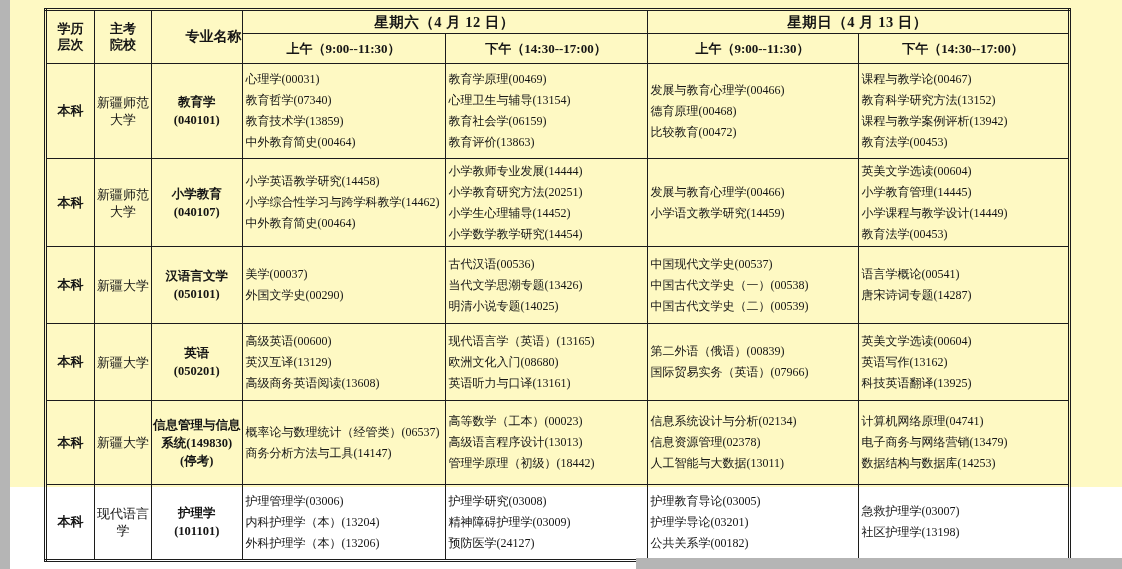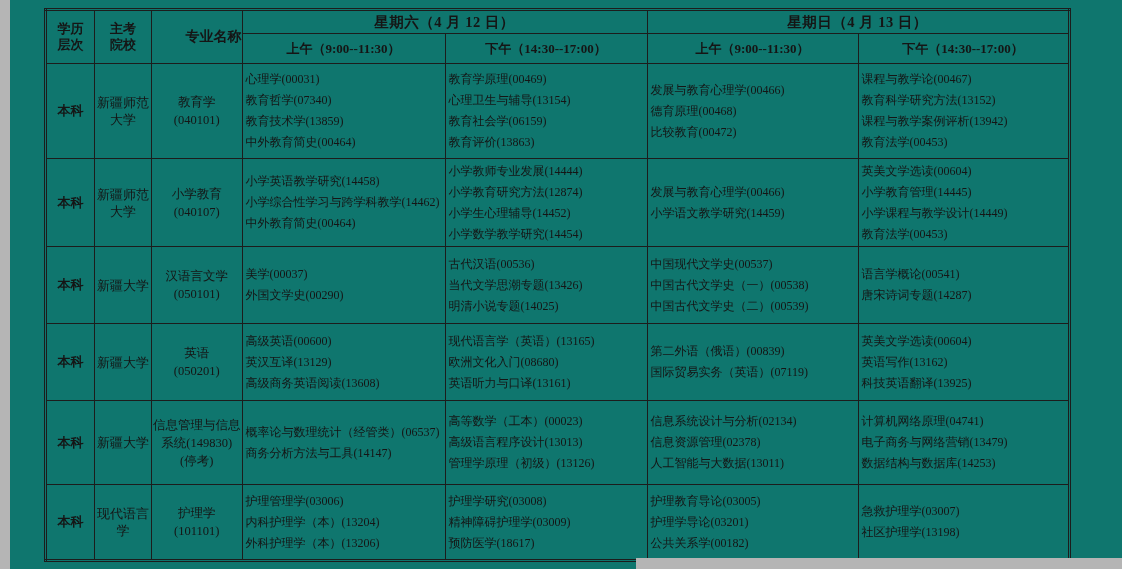--- a/index.html
+++ b/index.html
@@ -3,21 +3,21 @@
 <meta charset="utf-8">
 <style>
   html,body { margin:0; padding:0; }
   body {
     width:1122px; height:569px; position:relative; overflow:hidden;
     background:#ffffff; color:#151515;
     font-family:"Liberation Serif","DejaVu Serif",serif;
   }
   .left-strip   { position:absolute; left:0; top:0; width:10px; height:569px; background:#b5b5b5; }
   .bottom-strip { position:absolute; left:636px; top:558px; width:486px; height:11px; background:#b5b5b5; }
-  .page { position:absolute; left:10px; top:0; width:1112px; height:569px; background:#0f766e; }
+  .page { position:absolute; left:10px; top:0; width:1112px; height:487px; background:#fef9c3; }
 
   table.schedule {
     position:absolute; left:34px; top:8px;
     border-collapse:collapse; table-layout:fixed;
     border:3px double #1c1c1c;
   }
   .schedule th, .schedule td {
     border:1px solid #1c1c1c;
     vertical-align:middle;
     overflow:hidden;
@@ -26,21 +26,21 @@
     font-weight:bold; text-align:center; padding:0;
   }
   th.day  { font-size:14.5px; letter-spacing:0.5px; }
   th.time { font-size:13px;text-align:center; }
   th.twoline { font-size:13px; white-space:pre; line-height:16px; }
   th.oneline { font-size:14px;text-align:right; }
 
   td.center { text-align:center; }
   td.level  { font-size:13px; font-weight:bold; }
   td.school { font-size:13px; font-weight:normal; line-height:17px; padding:0 2px; }
-  td.major  { font-size:12.5px; font-weight:normal; white-space:pre; line-height:18px; }
+  td.major  { font-size:12.5px; font-weight:bold; white-space:pre; line-height:18px; }
   td.courses {
     text-align:left; font-size:12px; line-height:21px;
     white-space:pre; padding:1px 3px;
   }
 </style>
 </head>
 <body>
 
 <div class="left-strip"></div>
 <div class="page">
@@ -96,21 +96,21 @@
       </tr>
       <tr style="height:88px">
         <td class="center level">本科</td>
         <td class="center school">新疆师范大学</td>
         <td class="center major">小学教育
 (040107)</td>
         <td class="courses">小学英语教学研究(14458)
 小学综合性学习与跨学科教学(14462)
 中外教育简史(00464)</td>
         <td class="courses">小学教师专业发展(14444)
-小学教育研究方法(12874)
+小学教育研究方法(20251)
 小学生心理辅导(14452)
 小学数学教学研究(14454)</td>
         <td class="courses">发展与教育心理学(00466)
 小学语文教学研究(14459)</td>
         <td class="courses">英美文学选读(00604)
 小学教育管理(14445)
 小学课程与教学设计(14449)
 教育法学(00453)</td>
       </tr>
       <tr style="height:77px">
@@ -134,54 +134,54 @@
         <td class="center school">新疆大学</td>
         <td class="center major">英语
 (050201)</td>
         <td class="courses">高级英语(00600)
 英汉互译(13129)
 高级商务英语阅读(13608)</td>
         <td class="courses">现代语言学（英语）(13165)
 欧洲文化入门(08680)
 英语听力与口译(13161)</td>
         <td class="courses">第二外语（俄语）(00839)
-国际贸易实务（英语）(07119)</td>
+国际贸易实务（英语）(07966)</td>
         <td class="courses">英美文学选读(00604)
 英语写作(13162)
 科技英语翻译(13925)</td>
       </tr>
       <tr style="height:84px">
         <td class="center level">本科</td>
         <td class="center school">新疆大学</td>
         <td class="center major">信息管理与信息
 系统(149830)
 (停考)</td>
         <td class="courses">概率论与数理统计（经管类）(06537)
 商务分析方法与工具(14147)</td>
         <td class="courses">高等数学（工本）(00023)
 高级语言程序设计(13013)
-管理学原理（初级）(13126)</td>
+管理学原理（初级）(18442)</td>
         <td class="courses">信息系统设计与分析(02134)
 信息资源管理(02378)
 人工智能与大数据(13011)</td>
         <td class="courses">计算机网络原理(04741)
 电子商务与网络营销(13479)
 数据结构与数据库(14253)</td>
       </tr>
       <tr style="height:76px">
         <td class="center level">本科</td>
         <td class="center school">现代语言学</td>
         <td class="center major">护理学
 (101101)</td>
         <td class="courses">护理管理学(03006)
 内科护理学（本）(13204)
 外科护理学（本）(13206)</td>
         <td class="courses">护理学研究(03008)
 精神障碍护理学(03009)
-预防医学(18617)</td>
+预防医学(24127)</td>
         <td class="courses">护理教育导论(03005)
 护理学导论(03201)
 公共关系学(00182)</td>
         <td class="courses">急救护理学(03007)
 社区护理学(13198)</td>
       </tr>
     </tbody>
   </table>
 </div>
 <div class="bottom-strip"></div>

